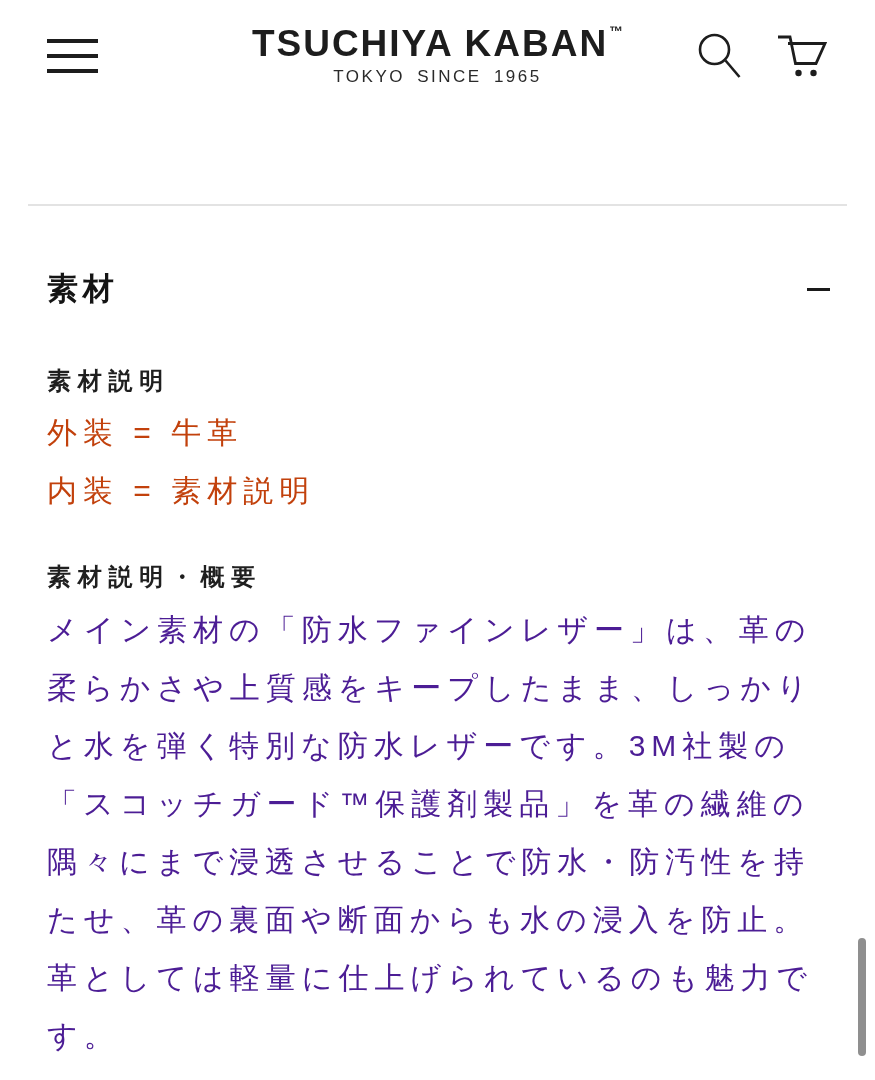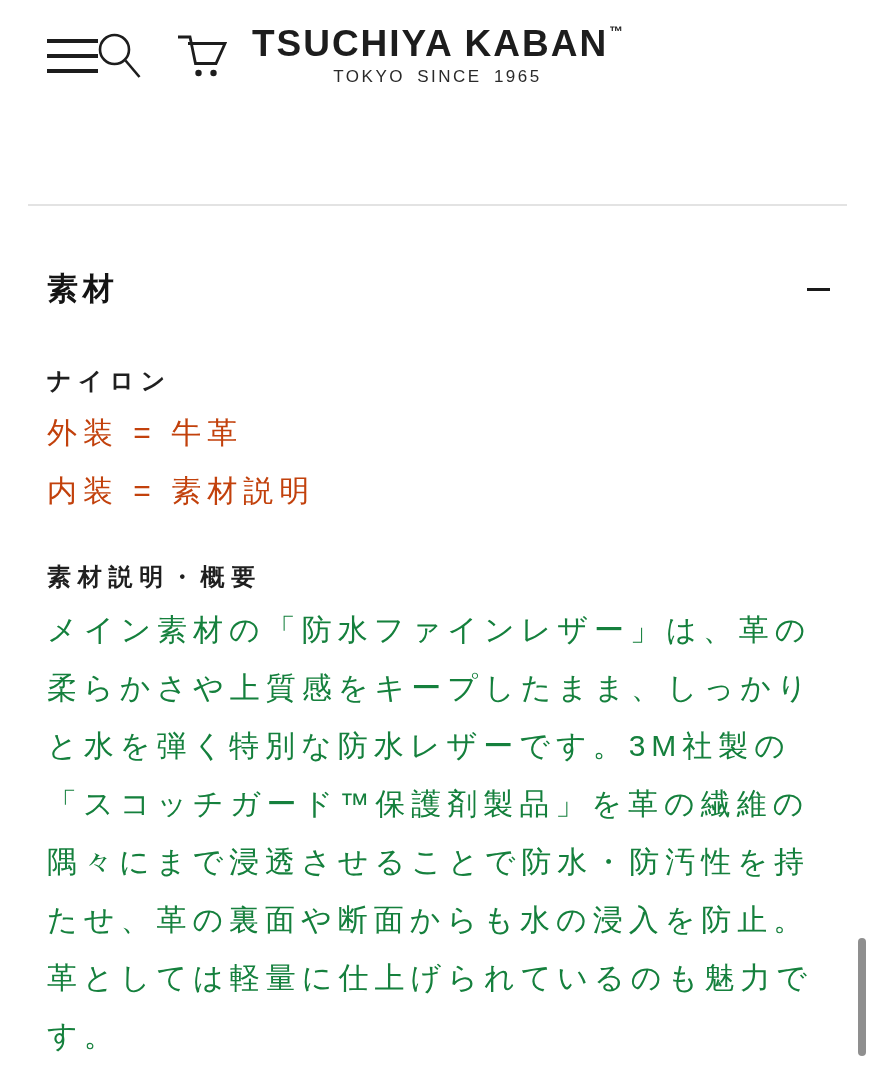--- a/index.html
+++ b/index.html
@@ -17,20 +17,21 @@
     overflow: hidden;
     color: #1a1a1a;
   }
 
   
   .site-header {
     position: relative;
     height: 100px;
     display: flex;
     align-items: center;
+    justify-content: space-between;
     padding: 12px 45px 0 47px;
   }
   .menu-btn {
     background: none;
     border: none;
     padding: 0;
     cursor: pointer;
     width: 51px;
     display: flex;
     flex-direction: column;
@@ -137,21 +138,21 @@
     line-height: 58px;
     color: #c2410c;
   }
   .desc-label { margin-top: 44px; }
   .desc-text {
     margin-top: 10px;
     font-size: 30px;
     font-weight: 400;
     letter-spacing: 0.2em;
     line-height: 58px;
-    color: #15803d;
+    color: #4c1d95;
   }
 
   
   .scroll-thumb {
     position: absolute;
     right: 9px;
     top: 938px;
     width: 8px;
     height: 118px;
     border-radius: 4px;
@@ -194,21 +195,21 @@
 
   <hr class="section-divider">
 
   <section>
     <div class="accordion-header">
       <h2 class="accordion-title" style="margin:0">素材</h2>
       <span class="minus-bar"></span>
     </div>
 
     <div class="accordion-content">
-      <div class="sub-label name-label">ナイロン</div>
+      <div class="sub-label name-label">素材説明</div>
       <div class="name-lines">
         <div>外装 = 牛革</div>
         <div>内装 = 素材説明</div>
       </div>
 
       <div class="sub-label desc-label">素材説明・概要</div>
       <p class="desc-text" style="margin:10px 0 0 0">メイン素材の「防水ファインレザー」は、革の柔らかさや上質感をキープしたまま、しっかりと水を弾く特別な防水レザーです。3M社製の「スコッチガード™保護剤製品」を革の繊維の隅々にまで浸透させることで防水・防汚性を持たせ、革の裏面や断面からも水の浸入を防止。革としては軽量に仕上げられているのも魅力です。</p>
     </div>
   </section>
 

